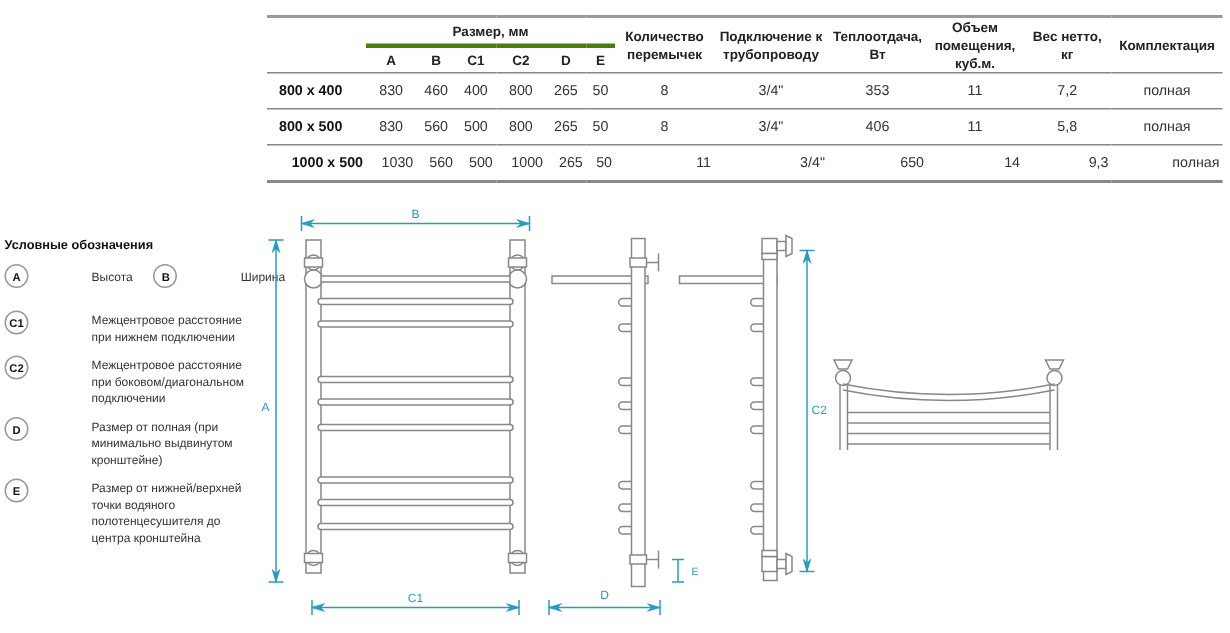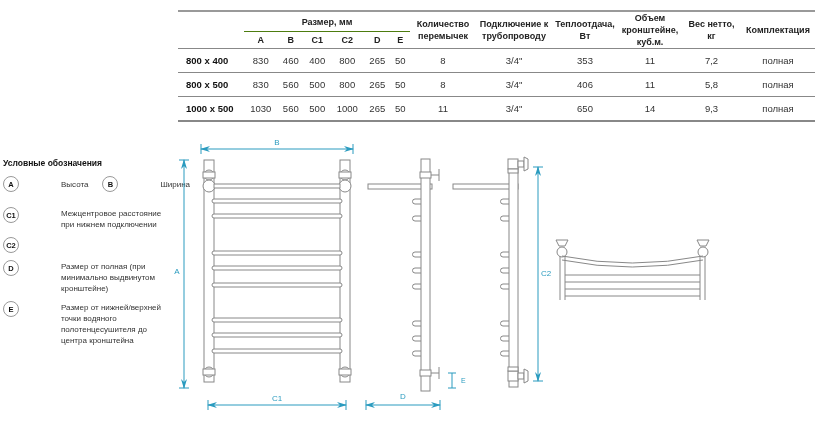--- a/index.html
+++ b/index.html
@@ -3,43 +3,43 @@
 <meta charset="utf-8">
 <style>
   html,body{margin:0;padding:0;background:#fff;}
   body{width:820px;height:422px;position:relative;overflow:hidden;font-family:"Liberation Sans",sans-serif;color:#222;}
   .spec-table{position:absolute;left:178px;top:10px;width:637px;border-collapse:collapse;font-size:9.5px;}
   .spec-table th{font-weight:bold;font-size:9px;line-height:12px;padding:0 2px;text-align:center;vertical-align:middle;}
   .spec-table td{text-align:center;padding:2px 2px;height:19px;font-size:9.5px;color:#333;}
   .spec-table td.model{font-weight:bold;color:#111;text-align:left;padding-left:8px;}
   .spec-table tr.top-rule th{border-top:2px solid #999;}
   .spec-table tr.row td{border-top:1px solid #888;}
-  .spec-table tr.last td{border-bottom:2px solid #888;}
-  .spec-table th.group{border-bottom:1px solid #4d7c0f;text-align:center;}
+  .spec-table tr.last td{border-bottom:2px solid #888;text-align:right;}
+  .spec-table th.group{border-bottom:3px solid #4d7c0f;text-align:center;}
   .legend{position:absolute;left:3px;top:158px;width:170px;font-size:8px;color:#333;}
   .legend-title{font-weight:bold;font-size:8.5px;color:#111;margin-bottom:8px;}
   .leg-row{display:flex;align-items:flex-start;margin-bottom:7px;}
   .badge{flex:none;width:14px;height:14px;border:1px solid #999;border-radius:50%;font-size:7.5px;font-weight:bold;display:flex;align-items:center;justify-content:center;margin-right:5px;color:#111;}
   .leg-text{line-height:11px;padding-top:1px;margin-left:37px;}
   .inline-pair{display:flex;align-items:center;}
   .inline-pair .leg-text{margin-right:14px;}
   svg.drawing{position:absolute;left:0;top:0;}
 </style>
 </head>
 <body>
 
 <table class="spec-table">
   <thead>
     <tr class="top-rule">
       <th style="width:62px"></th>
       <th colspan="6" class="group">Размер, мм</th>
       <th rowspan="2" style="width:62px">Количество перемычек</th>
       <th rowspan="2" style="width:72px">Подключение к трубопроводу</th>
       <th rowspan="2" style="width:62px">Теплоотдача, Вт</th>
-      <th rowspan="2" style="width:60px">Объем кронштейне, куб.м.</th>
+      <th rowspan="2" style="width:60px">Объем помещения, куб.м.</th>
       <th rowspan="2" style="width:55px">Вес нетто, кг</th>
       <th rowspan="2" style="width:70px">Комплектация</th>
     </tr>
     <tr>
       <th></th>
       <th style="height:16px">A</th>
       <th>B</th>
       <th>C1</th>
       <th>C2</th>
       <th>D</th>
@@ -103,20 +103,21 @@
     <span class="badge">B</span>
     <span class="leg-text">Ширина</span>
   </div>
   <div style="height:8px"></div>
   <div class="leg-row">
     <span class="badge">C1</span>
     <span class="leg-text" style="width:120px">Межцентровое расстояние при нижнем подключении</span>
   </div>
   <div class="leg-row">
     <span class="badge">C2</span>
+    <span class="leg-text" style="width:130px">Межцентровое расстояние при боковом/диагональном подключении</span>
   </div>
   <div class="leg-row">
     <span class="badge">D</span>
     <span class="leg-text" style="width:150px">Размер от полная (при минимально выдвинутом кронштейне)</span>
   </div>
   <div class="leg-row">
     <span class="badge">E</span>
     <span class="leg-text" style="width:150px">Размер от нижней/верхней точки водяного полотенцесушителя до центра кронштейна</span>
   </div>
 </div>

